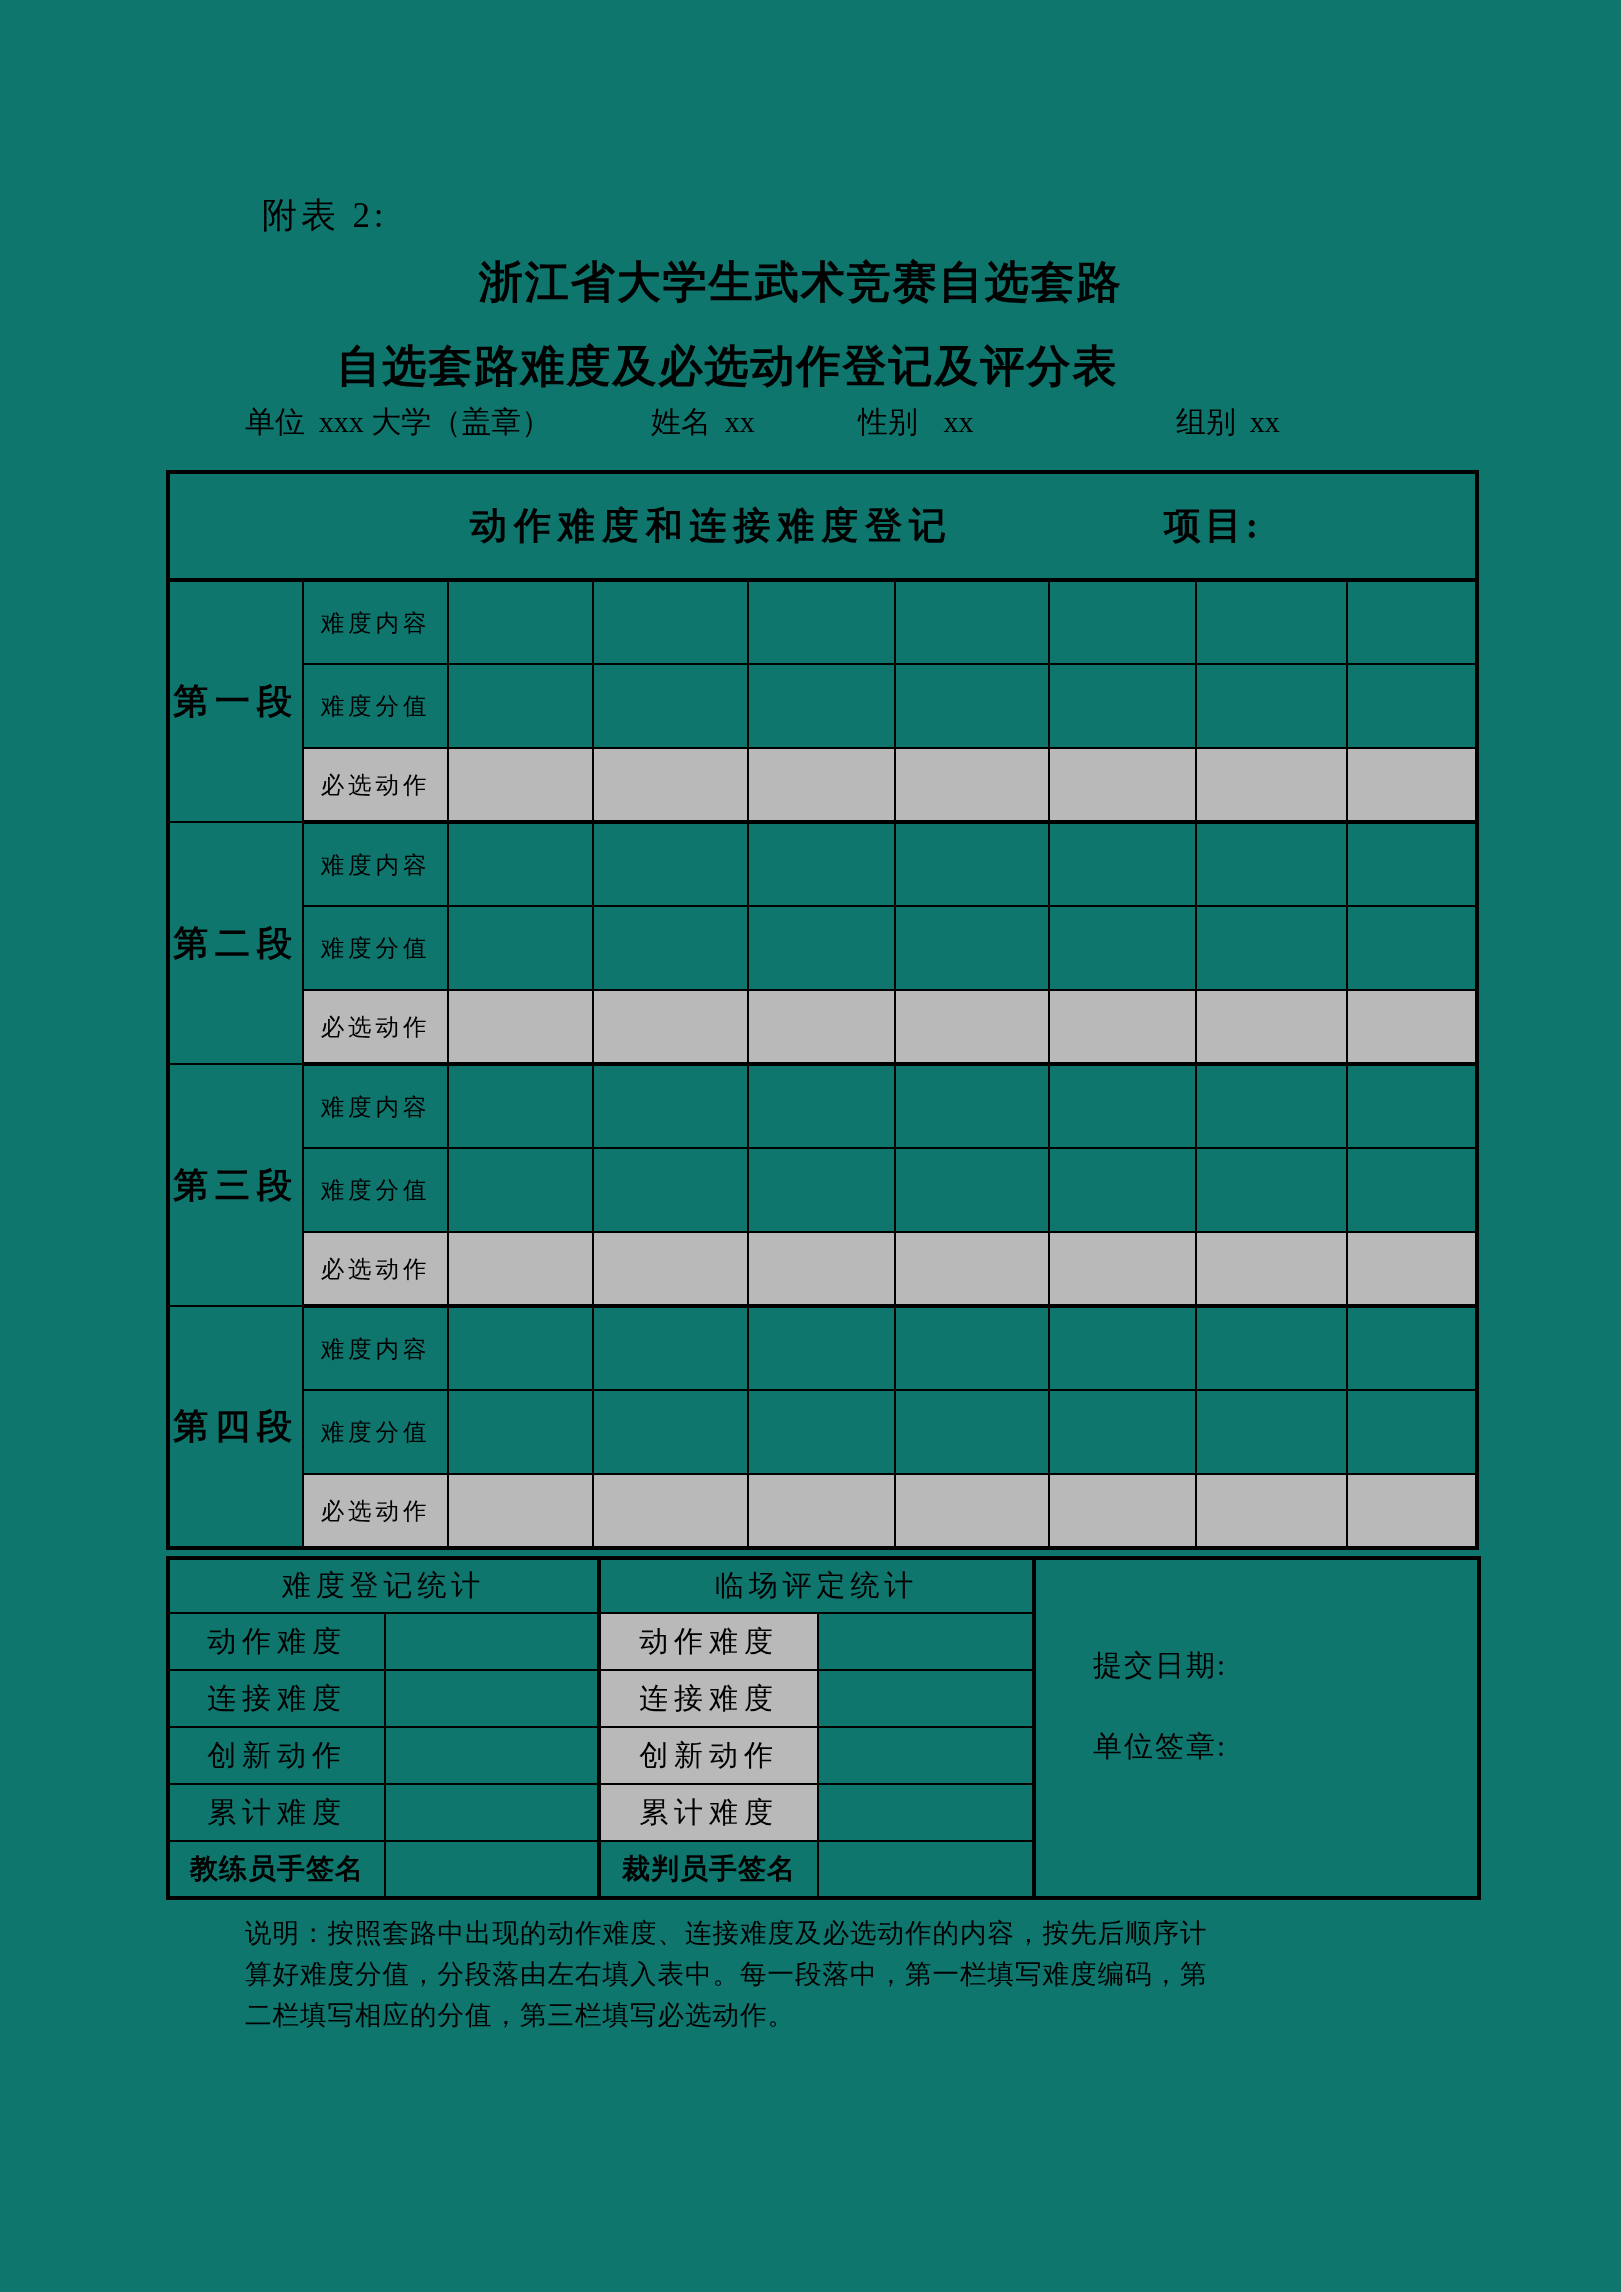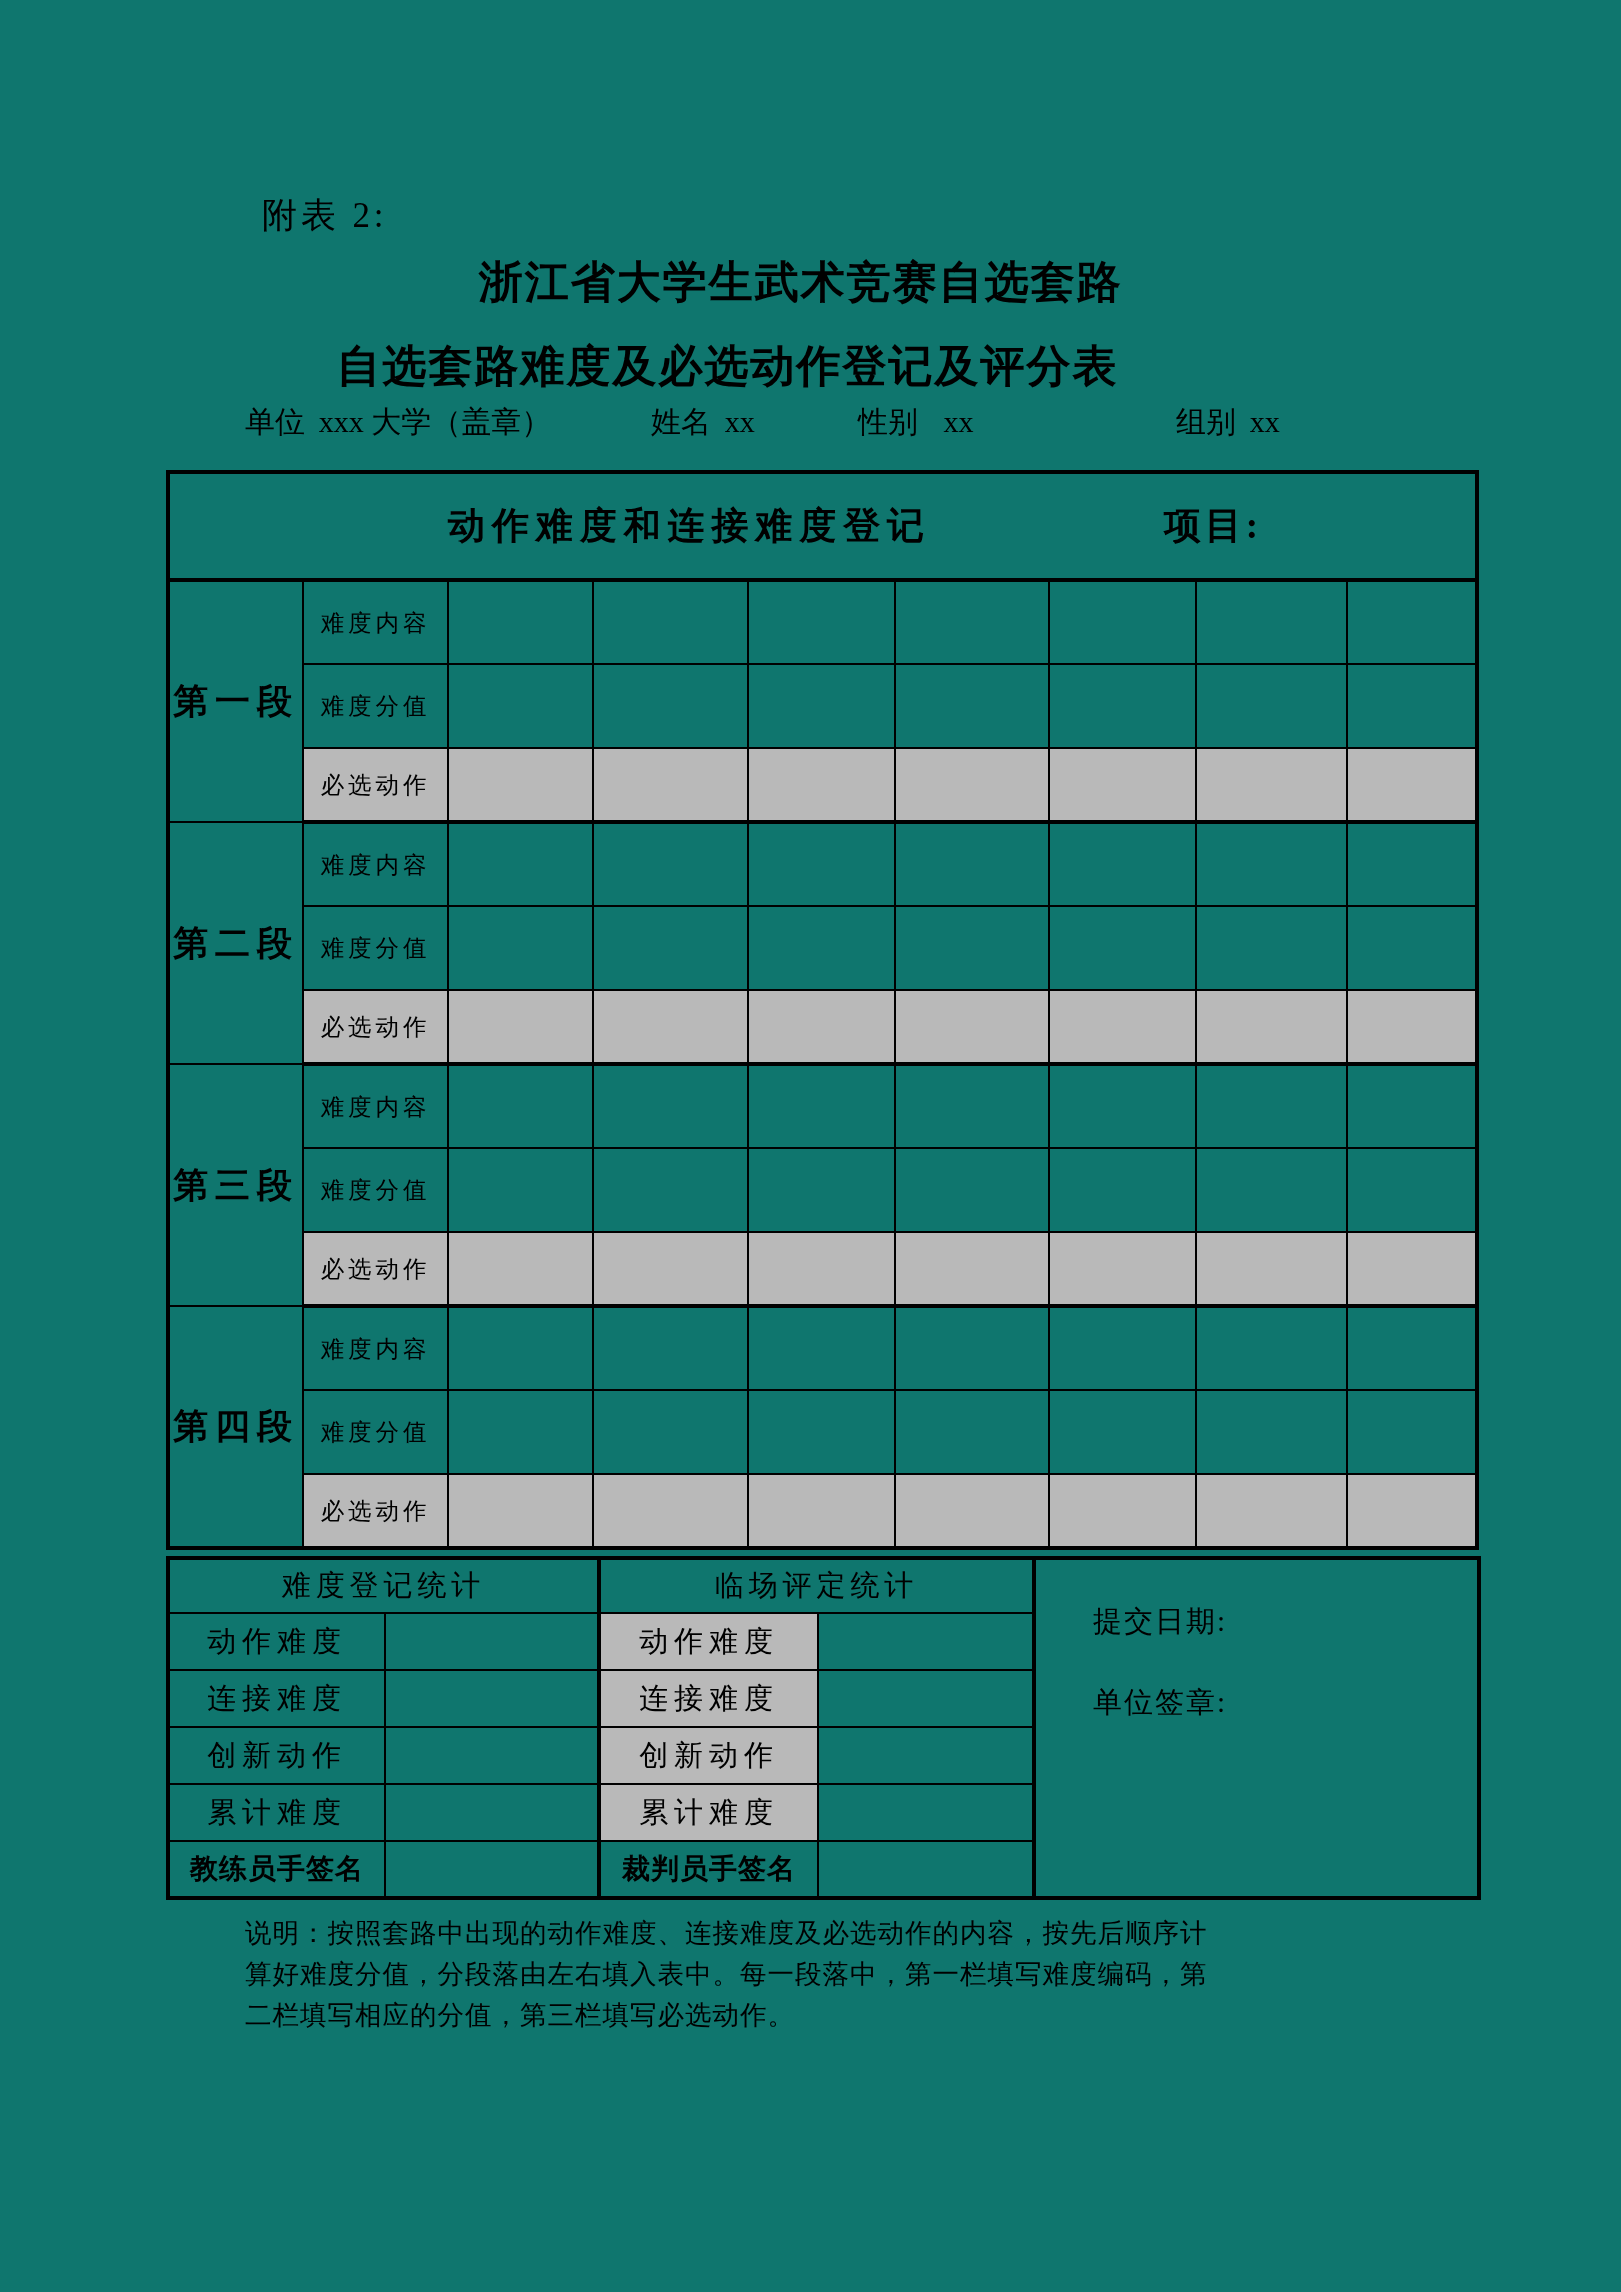--- a/index.html
+++ b/index.html
@@ -29,39 +29,39 @@
   .stats-table { position:absolute; left:166px; top:1556px; width:1309px; border:4.9px solid #000; border-top-width:4.9px; }
 
   .h-header   { height:108px; }
   .h-content  { height:84px; }
   .h-value    { height:84px; }
   .h-required { height:74px; }
 
   .header-cell { position:relative; border-bottom-width:4.9px; }
   .header-title { position:absolute; left:0; top:0; width:1039px; height:100%;
                   display:flex; align-items:center; justify-content:center;
-                  font-size:37px; font-weight:bold; letter-spacing:6.9px; }
+                  font-size:37px; font-weight:bold; letter-spacing:6.9px;padding-left:22px; }
   .project-label { position:absolute; left:994px; top:0; height:100%;
                    display:flex; align-items:center;
                    font-size:37px; font-weight:bold; letter-spacing:3.9px; }
 
   .section-label { font-size:35px; font-weight:bold; letter-spacing:6.9px; }
   .row-label { font-size:23.5px; letter-spacing:3.9px; }
   .sec-end td, td.sec-end { border-bottom-width:4.9px; }
   .shaded { background:#b9b9b9; }
 
   .st-r1 { height:55px; }
   .st-r  { height:57px; }
   .stat-header { font-size:29px; letter-spacing:4.9px; }
   .stat-label  { font-size:29px; letter-spacing:5.9px; }
   .sign-label  { font-size:28px; font-weight:bold; letter-spacing:1px;font-family:Liberation Mono, monospace; }
   .v-thick { border-right-width:4.9px; }
   .right-cell { border-left-width:4.9px; vertical-align:top; }
   .right-cell-inner { display:flex; flex-direction:column; align-items:flex-start;
-                      padding:42px 0 0 57px; gap:41px; font-size:29px; letter-spacing:2px; }
+                      padding:86px 0 0 57px; gap:41px; font-size:29px; letter-spacing:2px; }
 
   .notes { position:absolute; left:245px; top:1913px; width:1186px;
            font-size:26.5px; line-height:41px; letter-spacing:1px; }
 </style>
 </head>
 <body>
 
 <div class="page">
 
   <div class="appendix">附表 2:</div>

